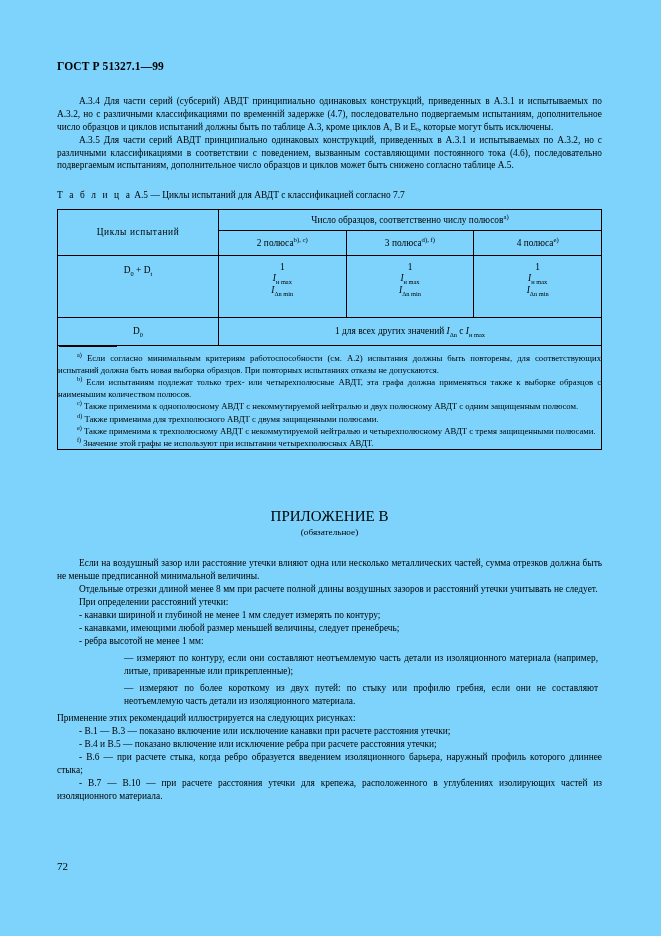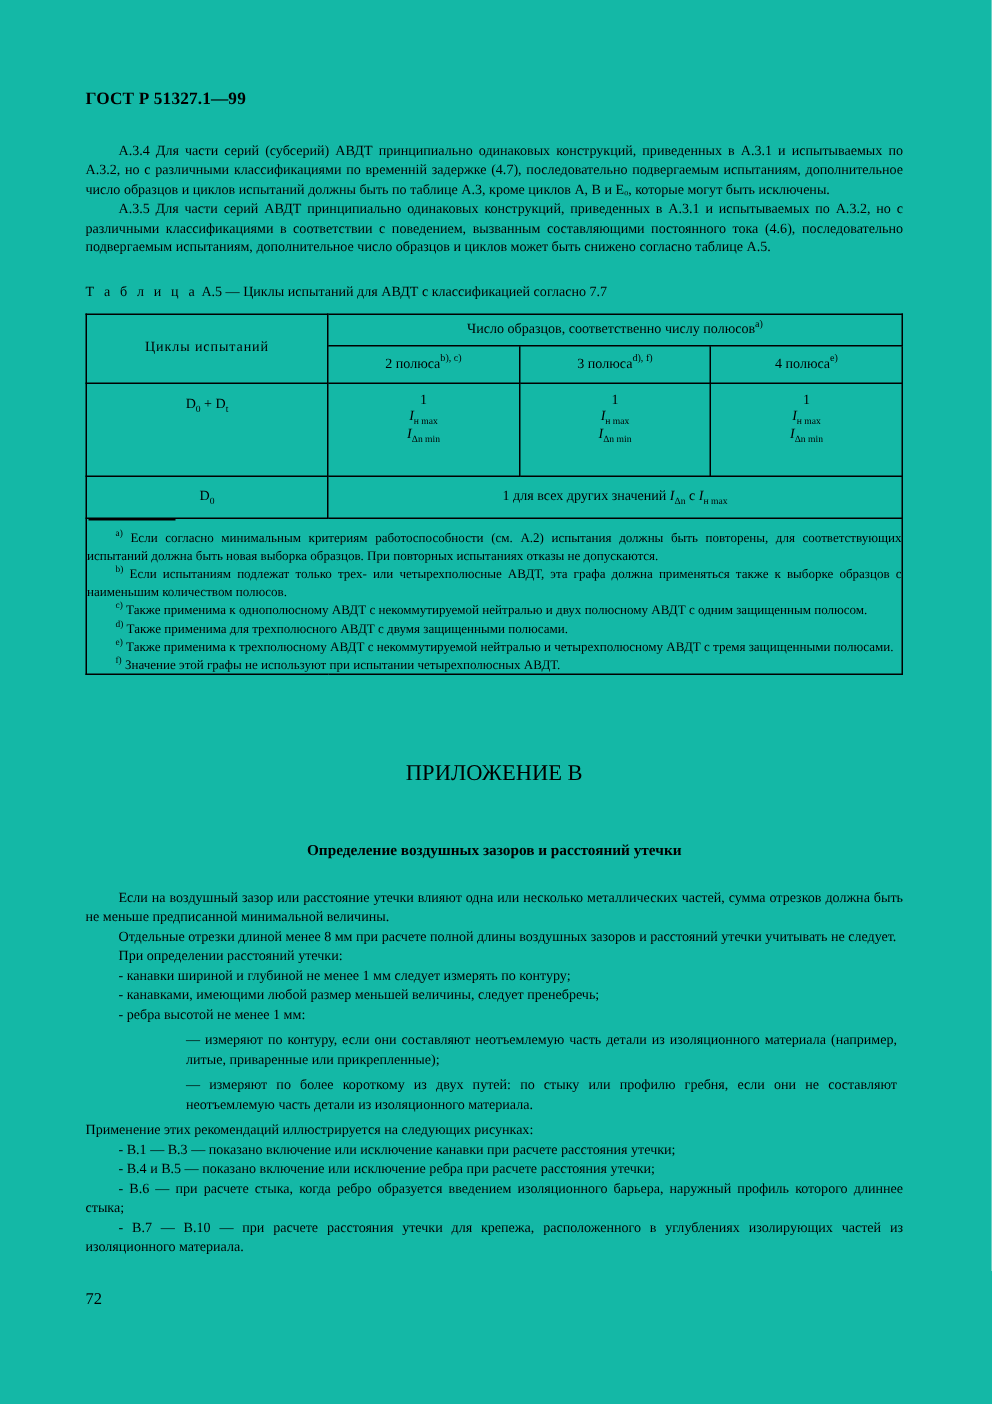--- a/index.html
+++ b/index.html
@@ -16,21 +16,21 @@
     color: #000000;
     overflow: hidden;
   }
 
   .page {
     position: absolute;
     left: 0;
     top: 0;
     width: 661px;
     height: 936px;
-    background: #14b8a6;
+    background: #7dd3fc;
   }
 
   .content {
     position: absolute;
     left: 57px;
     top: 60px;
     width: 545px;
   }
 
   
@@ -271,22 +271,22 @@
             <p class="foot-p"><sup class="mark">c)</sup> <span>Также применима к однополюсному АВДТ с некоммутируемой нейтралью и двух полюсному АВДТ с одним защищенным полюсом.</span></p>
             <p class="foot-p"><sup class="mark">d)</sup> <span>Также применима для трехполюсного АВДТ с двумя защищенными полюсами.</span></p>
             <p class="foot-p"><sup class="mark">e)</sup> <span>Также применима к трехполюсному АВДТ с некоммутируемой нейтралью и четырехполюсному АВДТ с тремя защищенными полюсами.</span></p>
             <p class="foot-p"><sup class="mark">f)</sup> <span>Значение этой графы не используют при испытании четырехполюсных АВДТ.</span></p>
           </td>
         </tr>
       </tbody>
     </table>
 
     <div class="appendix-head">ПРИЛОЖЕНИЕ В</div>
-
-    <div class="appendix-title">Определение воздушных зазоров и расстояний утечки</div>
+    <div class="appendix-sub">(обязательное)</div>
+
 
     <div class="section-body">
       <p class="para">Если на воздушный зазор или расстояние утечки влияют одна или несколько металлических частей, сумма отрезков должна быть не меньше предписанной минимальной величины.</p>
       <p class="para">Отдельные отрезки длиной менее 8 мм при расчете полной длины воздушных зазоров и расстояний утечки учитывать не следует.</p>
       <p class="para">При определении расстояний утечки:</p>
 
       <p class="dash-item">- канавки шириной и глубиной не менее 1 мм следует измерять по контуру;</p>
       <p class="dash-item">- канавками, имеющими любой размер меньшей величины, следует пренебречь;</p>
       <p class="dash-item">- ребра высотой не менее 1 мм:</p>
 

